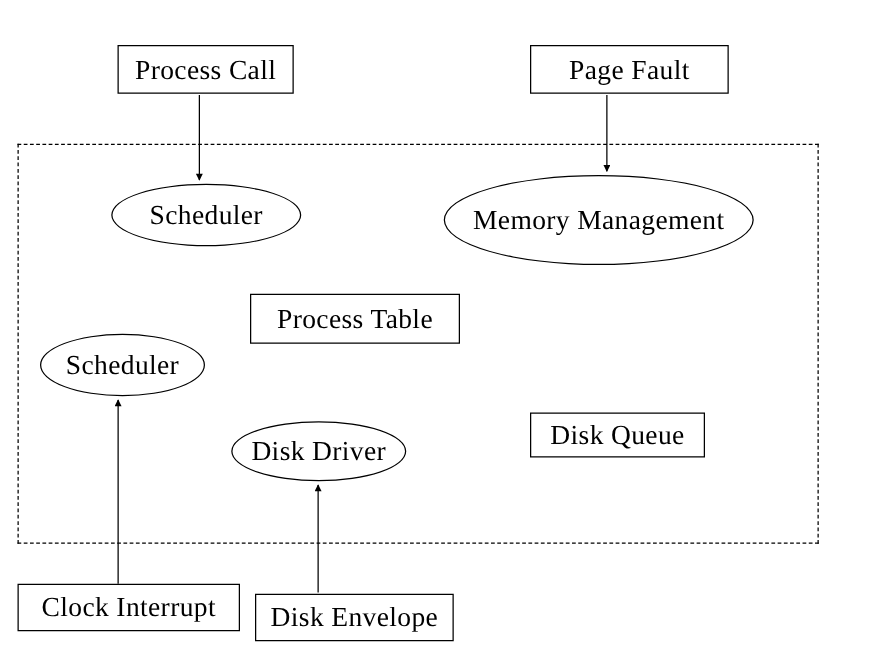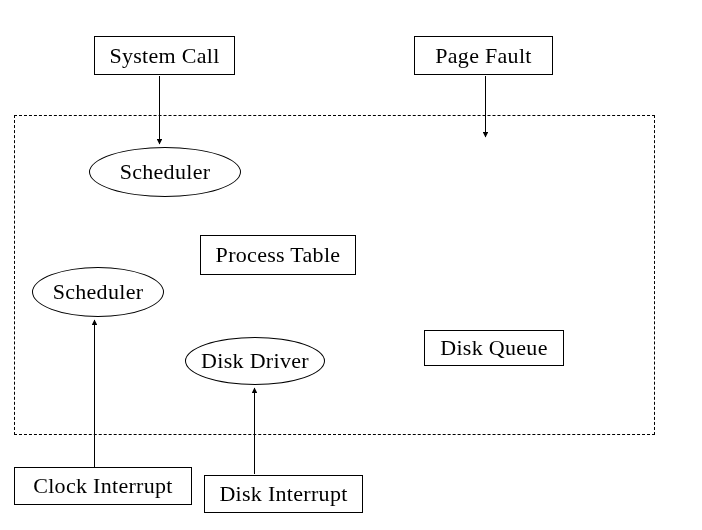--- a/index.html
+++ b/index.html
@@ -32,22 +32,22 @@
     justify-content: center;
     background: #ffffff;
     border: 1px solid #000000;
     box-sizing: border-box;
     white-space: nowrap;
     letter-spacing: 0.3px;
   }
   .node.ellipse { border-radius: 50%; }
   
   .n-system-call    { left: 94px;  top: 36px;  width: 141px; height: 39px; }
-  .n-page-fault     { left: 414px; top: 36px;  width: 139px; height: 39px; text-align: right; }
-  .n-process-table  { left: 200px; top: 235px; width: 156px; height: 40px; }
+  .n-page-fault     { left: 424px; top: 36px;  width: 159px; height: 39px; text-align: right; }
+  .n-process-table  { left: 200px; top: 235px; width: 168px; height: 40px; }
   .n-disk-queue     { left: 424px; top: 330px; width: 140px; height: 36px; }
   .n-clock-interrupt{ left: 14px;  top: 467px; width: 178px; height: 38px; }
   .n-disk-interrupt { left: 204px; top: 475px; width: 159px; height: 38px; }
   
   .n-envelope       { left: 89px;  top: 147px; width: 152px; height: 50px; }
   .n-memory-mgmt    { left: 355px; top: 140px; width: 248px; height: 72px; }
   .n-scheduler      { left: 32px;  top: 267px; width: 132px; height: 50px; }
   .n-disk-driver    { left: 185px; top: 337px; width: 140px; height: 48px; text-align: right; }
 </style>
 </head>
@@ -63,31 +63,34 @@
         <path d="M0,0 L10,5 L0,10 z" fill="#000000"></path>
       </marker>
     </defs>
     <line x1="159.5" y1="76" x2="159.5" y2="144" stroke="#000000" stroke-width="1" marker-end="url(#arrowhead)"></line>
     <line x1="485.5" y1="76" x2="485.5" y2="137" stroke="#000000" stroke-width="1" marker-end="url(#arrowhead)"></line>
     <line x1="94.5" y1="474" x2="94.5" y2="320" stroke="#000000" stroke-width="1" marker-end="url(#arrowhead)"></line>
     <line x1="254.5" y1="474" x2="254.5" y2="388" stroke="#000000" stroke-width="1" marker-end="url(#arrowhead)"></line>
   </svg>
 
   <div class="node n-system-call">
-    <span>System Call</span>
+    <span>Process Call</span>
   </div>
 
   <div class="node n-page-fault">
     <span>Page Fault</span>
   </div>
 
   <div class="node ellipse n-envelope">
     <span>Scheduler</span>
   </div>
 
+  <div class="node ellipse n-memory-mgmt">
+    <span>Memory Management</span>
+  </div>
 
   <div class="node n-process-table">
     <span>Process Table</span>
   </div>
 
   <div class="node ellipse n-scheduler">
     <span>Scheduler</span>
   </div>
 
   <div class="node ellipse n-disk-driver">
@@ -96,16 +99,16 @@
 
   <div class="node n-disk-queue">
     <span>Disk Queue</span>
   </div>
 
   <div class="node n-clock-interrupt">
     <span>Clock Interrupt</span>
   </div>
 
   <div class="node n-disk-interrupt">
-    <span>Disk Interrupt</span>
+    <span>Disk Envelope</span>
   </div>
 
 </div>
 
 </body></html>

